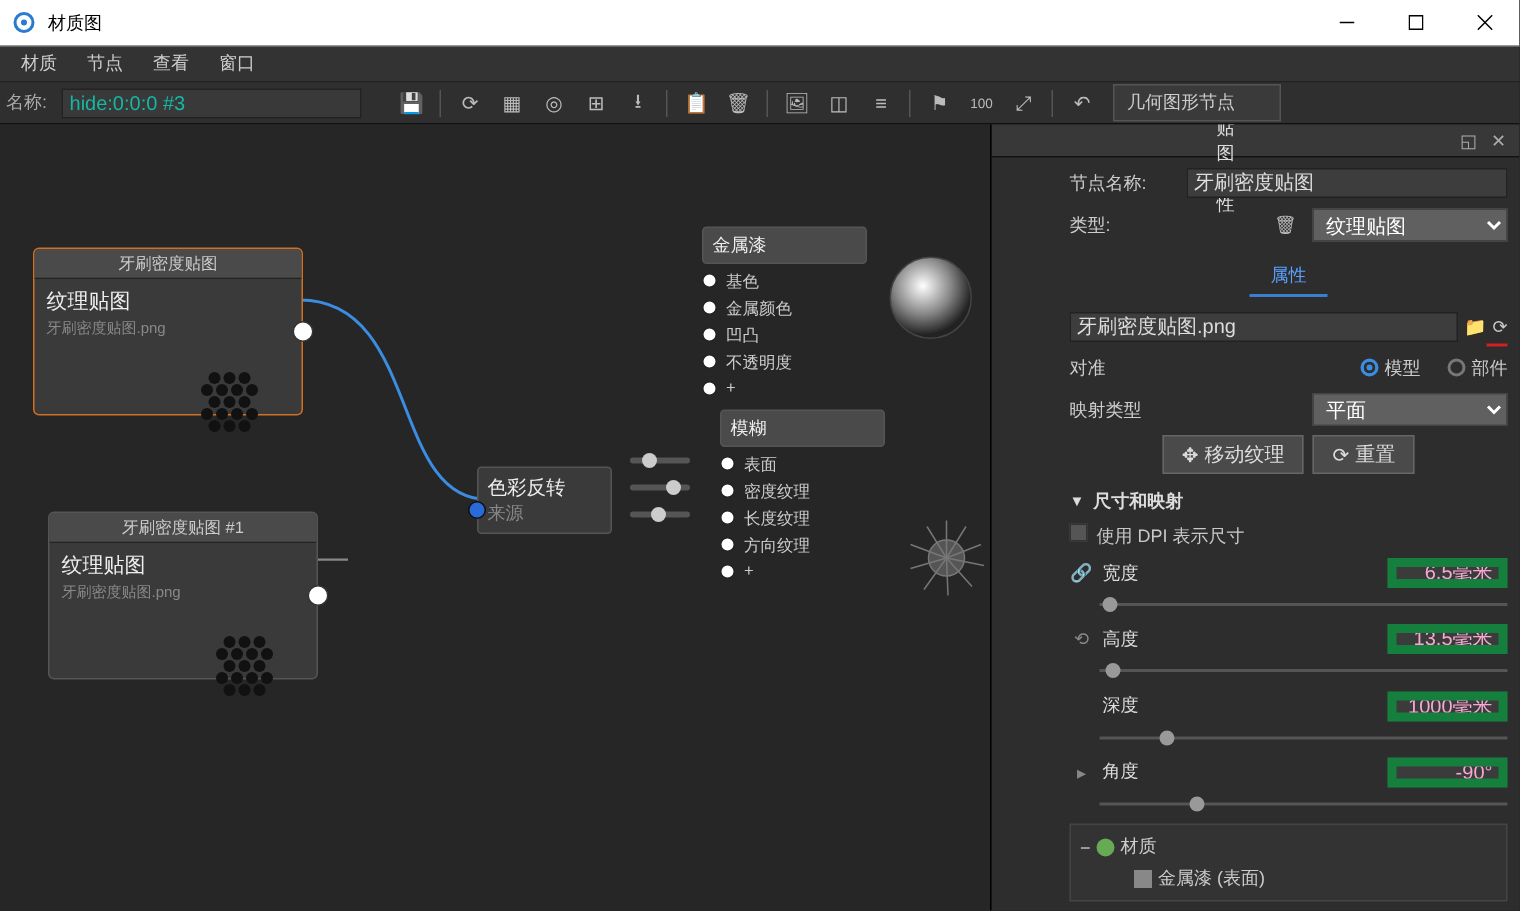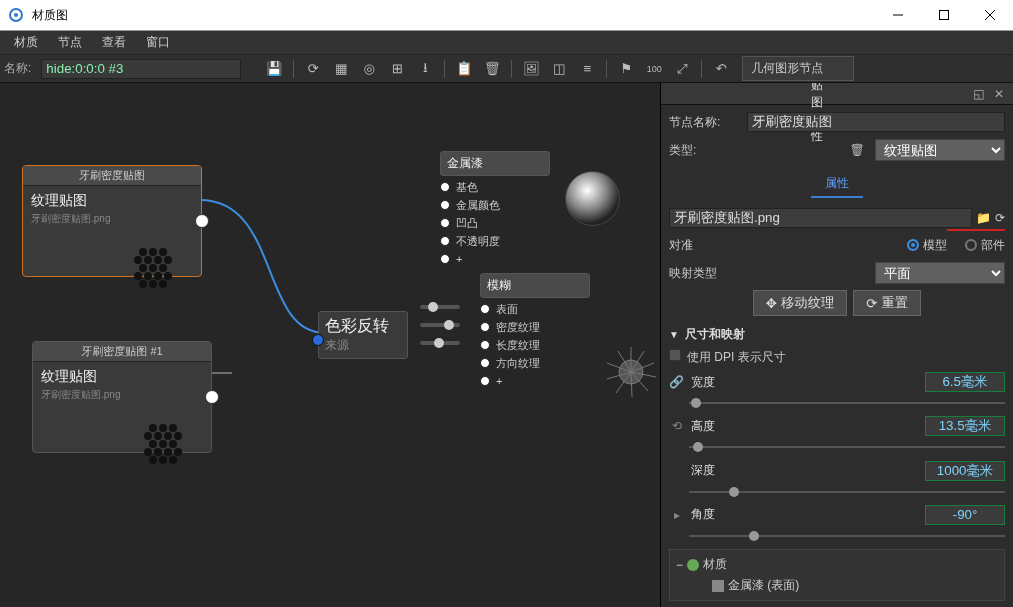--- a/index.html
+++ b/index.html
@@ -12,21 +12,21 @@
 .titlebar .win-btns { display: flex; height: 100%; }
 .titlebar .win-btn { width: 46px; display: flex; align-items: center; justify-content: center; color: #000; }
 
 
 .menubar { height: 24px; background: #333; display: flex; align-items: center; padding: 0 4px; border-bottom: 1px solid #222; }
 .menubar .menu-item { padding: 4px 10px; color: #ccc; }
 
 
 .toolbar { height: 28px; background: #2f2f2f; display: flex; align-items: center; padding: 0 4px; border-bottom: 1px solid #111; gap: 6px; }
 .toolbar .lbl { color: #aaa; font-style: normal; margin-right: 4px; }
-.toolbar input.name { width: 200px; background: #393939; border: 1px solid #222; color: #86efac; padding: 2px 4px; height: 20px; }
+.toolbar input.name { width: 200px; background: #393939; border: 1px solid #222; color: #14b8a6; padding: 2px 4px; height: 20px; }
 .toolbar .tbtn { width: 22px; height: 22px; display: flex; align-items: center; justify-content: center; color: #bbb; border: 0; background: transparent; }
 .toolbar .sep { width: 1px; height: 18px; background: #555; margin: 0 2px; }
 .toolbar .geo-label { background: #3a3a3a; border: 1px solid #555; padding: 3px 30px 3px 8px; color: #ccc; margin-left: 4px; }
 
 .main { display: flex; height: calc(607px - 31px - 24px - 28px); }
 .graph { flex: 1; position: relative; background: #262626; border-right: 1px solid #000; overflow: hidden; }
 .panel { width: 352px; background: #2d2d2d; display: flex; flex-direction: column; overflow: hidden; }
 
 
 .node { position: absolute; background: #3a3a3a; border: 1px solid #555; border-radius: 4px; width: 180px; }
@@ -40,37 +40,37 @@
 
 .shader-node { position: absolute; }
 .shader-node .hdr { background: #4a4a4a; padding: 3px 6px; border-radius: 3px; font-size: 12px; color: #eee; border: 1px solid #555; }
 .shader-node .rows { margin-top: 2px; }
 .shader-node .row { display: flex; align-items: center; height: 18px; font-size: 11px; color: #ccc; position: relative; }
 .shader-node .dot { width: 10px; height: 10px; background: #fff; border-radius: 50%; margin-right: 6px; border: 1px solid #222; }
 .shader-node .sphere-thumb { position: absolute; right: -70px; top: 20px; width: 55px; height: 55px; border-radius: 50%; background: radial-gradient(circle at 40% 35%, #fff, #888 40%, #222 70%); border: 1px solid #444; }
 .shader-node .gear-thumb { position: absolute; right: -70px; top: 70px; width: 58px; height: 58px; }
 
 .small-node { position: absolute; background: #3a3a3a; border: 1px solid #555; border-radius: 3px; padding: 4px 6px; }
-.small-node .ttl { color: #eee; font-size: 16px; }
+.small-node .ttl { color: #eee; font-size: 13px; }
 .small-node .sub { color: #888; font-size: 12px; }
 .small-node .in-dot { position: absolute; left: -7px; top: 22px; width: 12px; height: 12px; background: #2a6ad8; border-radius: 50%; border: 1px solid #111; }
 
 .slider-box { position: absolute; left: 420px; top: 215px; width: 50px; }
 .slider-box .row { display: flex; align-items: center; height: 18px; }
 .slider-box .track { width: 40px; height: 4px; background: #555; border-radius: 2px; position: relative; }
 .slider-box .knob { position: absolute; top: -3px; width: 10px; height: 10px; background: #ccc; border-radius: 5px; }
 
 svg.wires { position: absolute; inset: 0; width: 100%; height: 100%; pointer-events: none; }
 
 
 .panel-hdr { height: 22px; background: #383838; display: flex; align-items: center; padding: 0 6px; color: #ddd; border-bottom: 1px solid #111; }
 .panel-hdr .spacer { flex: 1; }
 .panel-hdr .pbtn { width: 16px; height: 16px; display: flex; align-items: center; justify-content: center; color: #aaa; margin-left: 4px; }
 
-.panel-body { padding: 6px 8px; display: flex; flex-direction: column; gap: 6px; overflow-y: auto; flex: 1; }
+.panel-body { padding: 6px 8px; display: flex; flex-direction: column; gap: 6px; overflow-y: auto; flex: 1; margin-left: 44px; }
 .prow { display: flex; align-items: center; gap: 8px; min-height: 22px; }
 .prow .plbl { width: 70px; color: #ccc; }
 .prow input.pval { flex: 1; background: #3d3d3d; border: 1px solid #222; color: #ddd; padding: 2px 4px; height: 20px; }
 .prow select.psel { background: #606060; border: 1px solid #444; color: #fff; padding: 2px 4px; height: 22px; width: 130px; }
 .prow .icon-btn { width: 20px; height: 20px; display: flex; align-items: center; justify-content: center; color: #bbb; }
 
 .tab-row { display: flex; justify-content: center; margin: 4px 0; }
 .tab-row .tab { padding: 4px 14px; color: #5aa0ff; border-bottom: 2px solid #3a7ed0; }
 
 .file-row { display: flex; align-items: center; gap: 4px; }
@@ -85,21 +85,21 @@
 .btn-row button { background: #4a4a4a; border: 1px solid #666; color: #ddd; padding: 3px 12px; display: flex; align-items: center; gap: 4px; }
 
 .section-hdr { display: flex; align-items: center; gap: 6px; color: #ddd; font-weight: bold; margin-top: 4px; }
 .section-hdr .tri { font-size: 10px; }
 
 .chk-row { display: flex; align-items: flex-start; gap: 6px; }
 .chk-row .chk { width: 12px; height: 12px; background: #555; border: 1px solid #333; }
 
 .numrow { display: flex; align-items: center; gap: 6px; }
 .numrow .nlabel { width: 40px; color: #ddd; }
-.numrow .nval { width: 80px; text-align: center; background: #3b3b3b; border: 1px solid #15803d; color: #7dd3fc; padding: 2px 4px; height: 20px; margin-left: auto; }
+.numrow .nval { width: 80px; text-align: right; background: #3b3b3b; border: 6px solid #15803d; color: #f9a8d4; padding: 2px 4px; height: 20px; margin-left: auto; }
 .numrow .pico { width: 16px; height: 16px; display:flex; align-items:center; justify-content:center; color:#888; }
 .mini-slider { height: 10px; position: relative; margin: 0 0 4px 20px; }
 .mini-slider .trk { position: absolute; top: 4px; left: 0; right: 0; height: 2px; background: #555; }
 .mini-slider .kn { position: absolute; top: 0; width: 10px; height: 10px; background: #999; border-radius: 5px; }
 
 .tree { border: 1px solid #444; background: #333; padding: 4px; }
 .tree .trow { display: flex; align-items: center; gap: 4px; padding: 2px; color: #ccc; }
 .tree .indent { width: 14px; }
 .tree .ticon { width: 12px; height: 12px; border-radius: 50%; background: #6a5; display: inline-block; }
 .tree .ticon2 { width: 12px; height: 12px; background: #888; display: inline-block; }
@@ -258,21 +258,21 @@
             <div class="knob" style="left:24px"></div>
           </div>
         </div>
       <div class="row">
           <div class="track">
             <div class="knob" style="left:14px"></div>
           </div>
         </div>
     </div>
 
-    <div class="shader-node" style="left:440px; top:68px; width:110px">
+    <div class="shader-node" style="left:468px; top:68px; width:110px">
       <div class="hdr">金属漆</div>
       <div class="rows">
         <div class="row">
             <span class="dot"></span>
             <span>基色</span>
           </div>
         <div class="row">
             <span class="dot"></span>
             <span>金属颜色</span>
           </div>

